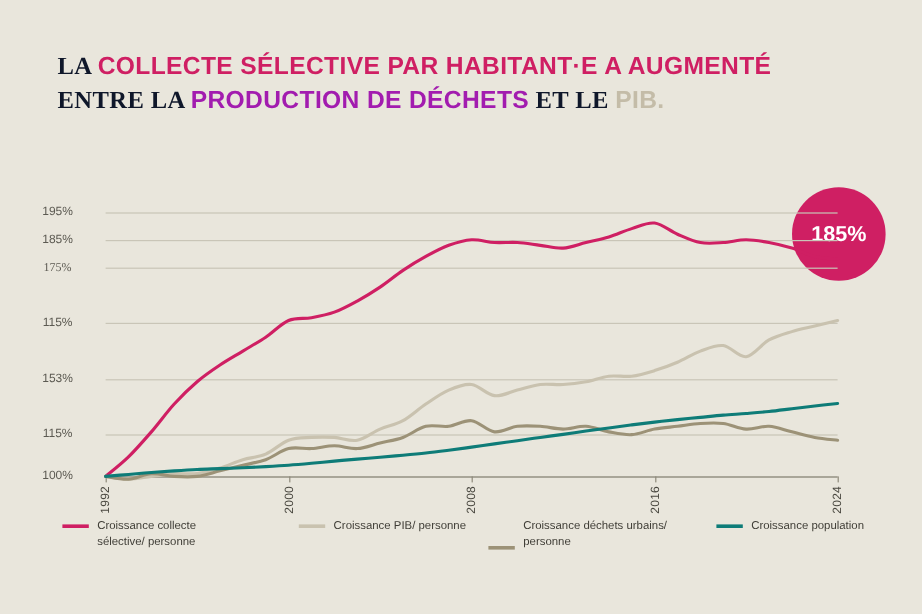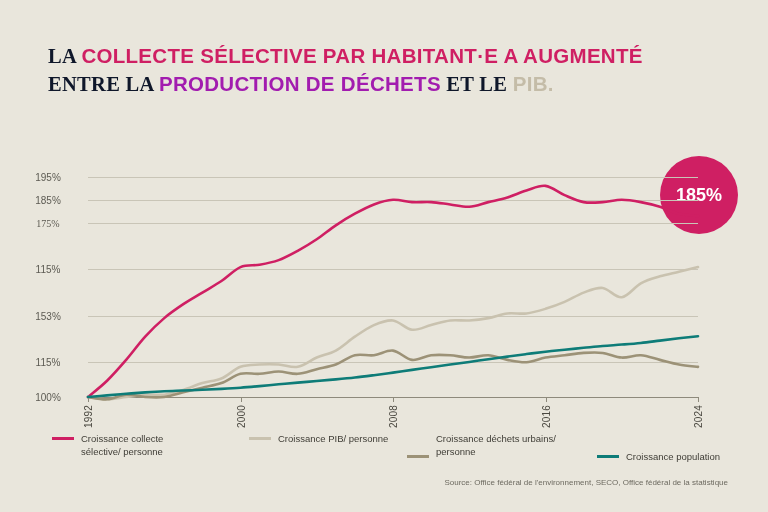--- a/index.html
+++ b/index.html
@@ -208,20 +208,19 @@
         <span class="legend-label">Croissance collecte sélective/ personne</span>
       </div>
       <div class="legend-item" style="left: 197px;">
         <span class="swatch" style="background: rgb(201, 194, 175);"></span>
         <span class="legend-label">Croissance PIB/ personne</span>
       </div>
       <div class="legend-item" style="left: 355px; align-items: flex-end;">
         <span class="swatch" style="background: rgb(156, 146, 119);"></span>
         <span class="legend-label">Croissance déchets urbains/ personne</span>
       </div>
-      <div class="legend-item" style="left: 545px; margin-top: 18px;">
+      <div class="legend-item" style="left: 545px;">
         <span class="swatch" style="background: rgb(14, 124, 120);"></span>
         <span class="legend-label">Croissance population</span>
       </div>
     </div>
 
-  <div class="source">Source: Office fédéral de l'environnement, SECO, Office fédéral de la statistique</div>
 </div>
 
 </body></html>

